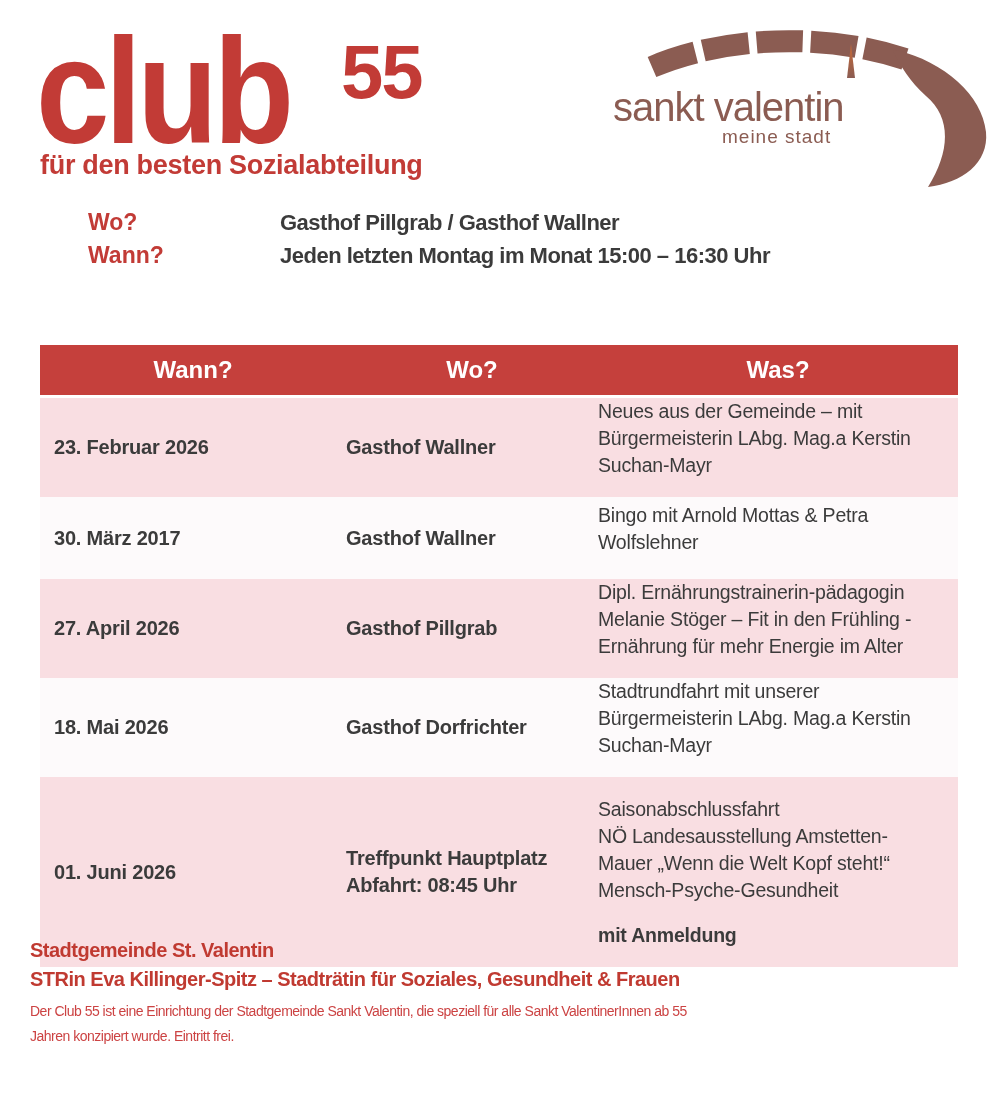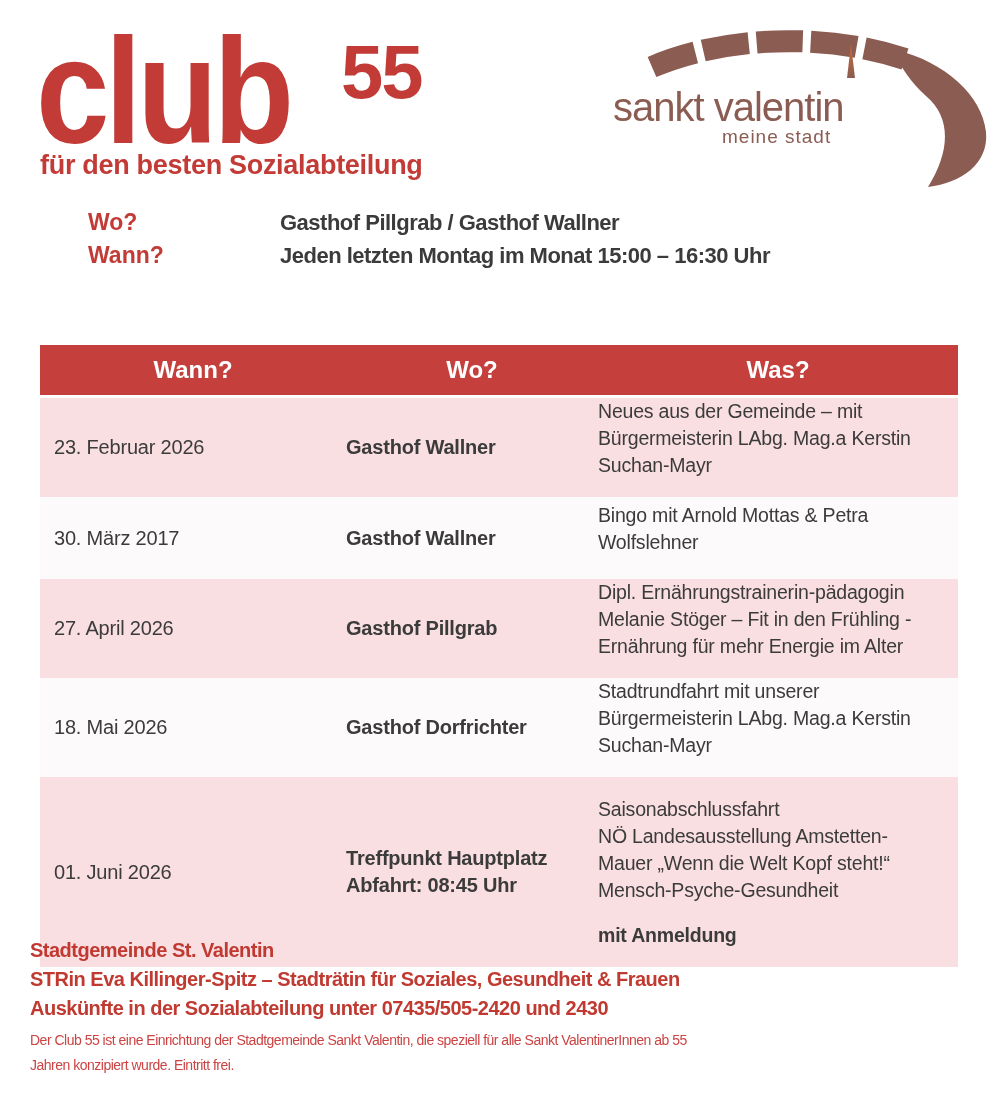--- a/index.html
+++ b/index.html
@@ -66,21 +66,21 @@
   }
   .row { display:grid; grid-template-columns:306px 252px 360px; }
   .row.pink  { background:#f9dee2; }
   .row.light { background:#fdfafb; }
   .r1 { min-height:78px; } .r2 { min-height:82px; } .r3 { min-height:84px; }
   .r4 { min-height:81px; } .r5 { min-height:190px; }
   .cell {
     display:flex; align-items:center;
     font-size:19.5px; line-height:27px; letter-spacing:-0.2px;
   }
-  .cell.date { padding-left:14px; font-weight:normal; font-size:20px; }
+  .cell.date { padding-left:14px; font-weight:bold; font-size:20px; }
   .cell.loc  { font-weight:bold; font-size:20px; white-space:pre-line; }
   .cell.desc {
     flex-direction:column; justify-content:center; align-items:flex-start;
     white-space:pre-line; padding-right:2px;
   }
   .cell.desc .note { font-weight:bold;margin-top:18px; }
 
   
   .footer { position:absolute; left:30px; top:936px; width:950px; }
   .f-line {
@@ -186,18 +186,17 @@
 Mauer „Wenn die Welt Kopf steht!“
 Mensch-Psyche-Gesundheit</span>
         <span class="note">mit Anmeldung</span>
       </div>
     </div>
   </div>
 
   <div class="footer">
     <div class="f-line">Stadtgemeinde St. Valentin</div>
     <div class="f-line">STRin Eva Killinger-Spitz – Stadträtin für Soziales, Gesundheit &amp; Frauen</div>
-    <div class="f-line">Auskünfte in der Sozialabteilung unter 07435/505-2420 und 2430</div>
     <div class="f-note">Der Club 55 ist eine Einrichtung der Stadtgemeinde Sankt Valentin, die speziell für alle Sankt ValentinerInnen ab 55
 Jahren konzipiert wurde. Eintritt frei.</div>
   </div>
 
 </div>
 
 </body></html>

